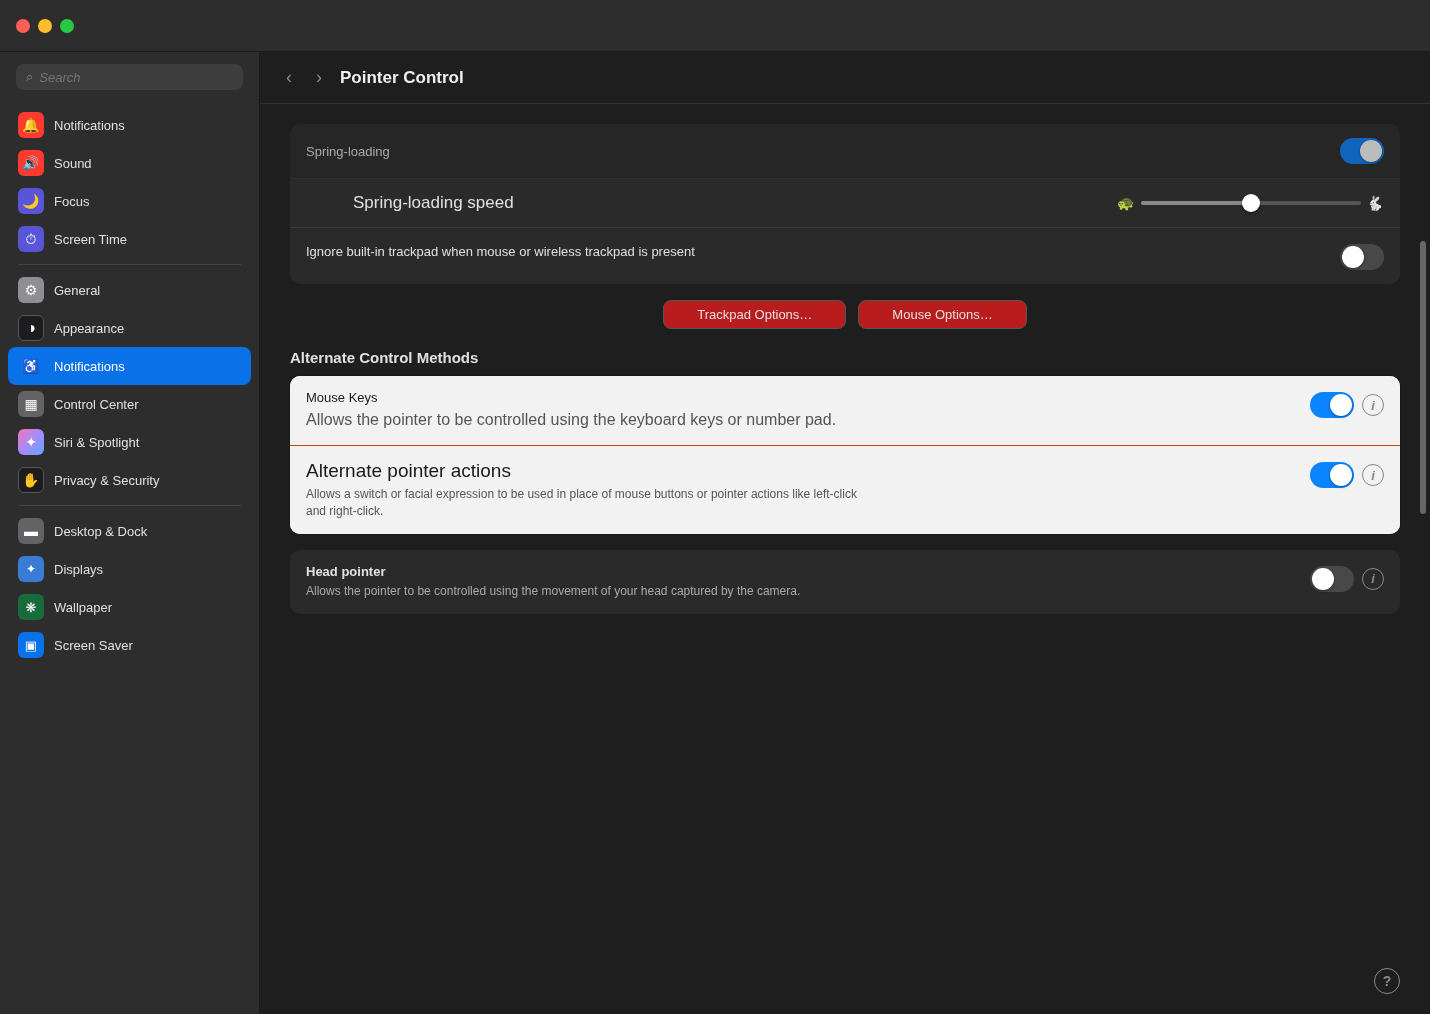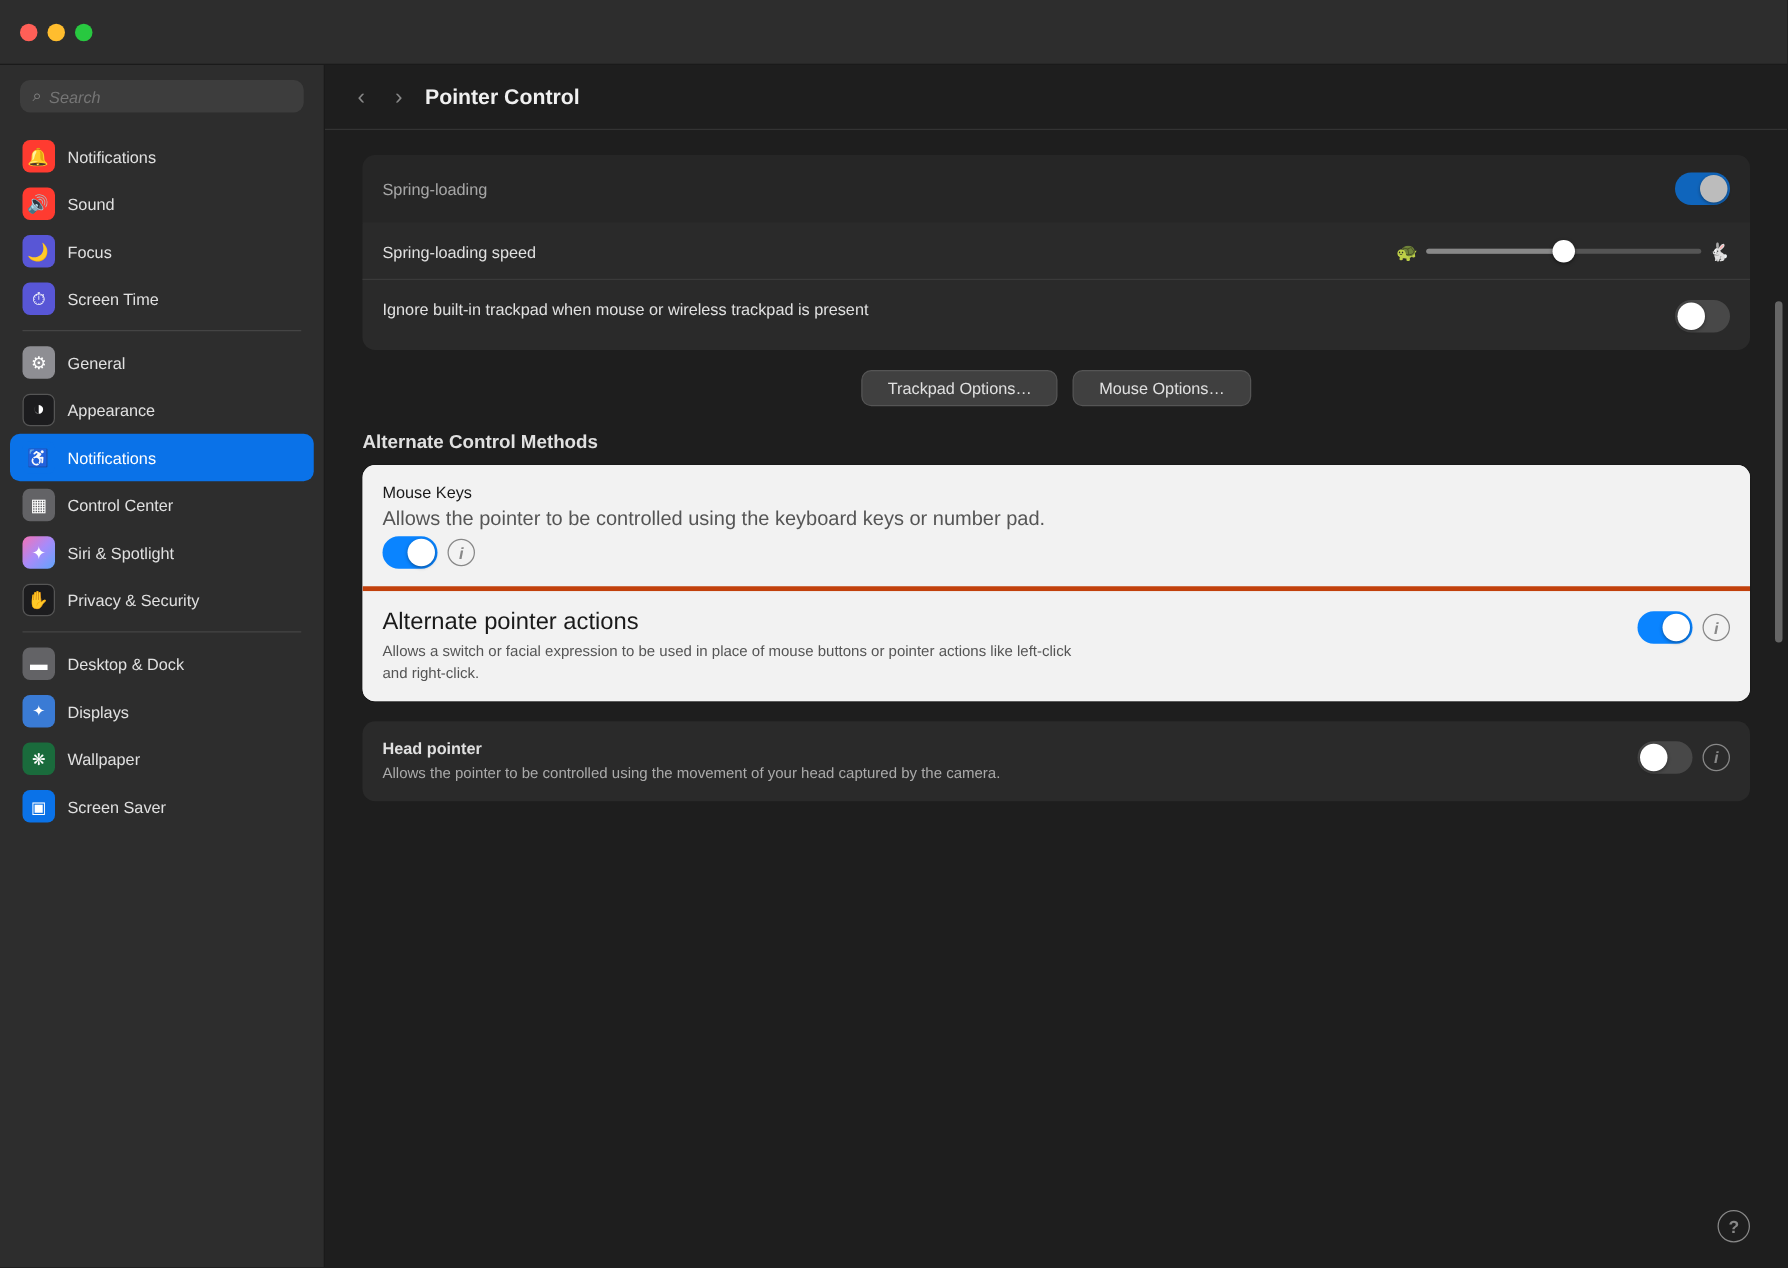--- a/index.html
+++ b/index.html
@@ -245,26 +245,26 @@
     }
 
     
     .buttons-row {
       display: flex;
       justify-content: center;
       gap: 12px;
       margin: 16px 0;
     }
     .options-btn {
-      background: #404040;
+      background: #b91c1c;
       border: 1px solid #555;
       border-radius: 8px;
       color: #e0e0e0;
       font-size: 13px;
-      padding: 6px 20px;
+      padding: 6px 33px;
       cursor: pointer;
     }
 
     
     .section-header {
       font-size: 15px;
       font-weight: 600;
       color: #e0e0e0;
       margin: 20px 0 10px 0;
     }
@@ -425,21 +425,21 @@
       <div class="content-scroll">
 
         <div style="background:#2a2a2a; border-radius: 10px 10px 0 0; padding: 14px 16px; display:flex; align-items:center; justify-content:space-between; margin-bottom:0; border-bottom: 1px solid #3a3a3a; opacity:0.7;">
           <span style="font-size:13px; color:#e0e0e0;">Spring-loading</span>
           <div class="toggle on">
             <div class="toggle-thumb"></div>
           </div>
         </div>
 
         <div style="background:#2a2a2a; border-radius: 0; padding: 14px 16px; display:flex; align-items:center; justify-content:space-between; margin-bottom:0; border-bottom: 1px solid #3a3a3a;">
-          <span style="font-size:13px; color:#e0e0e0;">Spring-loading speed</span>
+          <span style="font-size:17px; color:#e0e0e0;margin-left:47px;">Spring-loading speed</span>
           <div class="slider-container">
             <span class="slider-icon">🐢</span>
             <div class="slider-track">
               <div class="slider-fill" style="width:50%;"></div>
               <div class="slider-thumb" style="left:46%;"></div>
             </div>
             <span class="slider-icon">🐇</span>
           </div>
         </div>
 
@@ -454,21 +454,21 @@
 
         <div class="buttons-row">
           <button class="options-btn">Trackpad Options…</button>
           <button class="options-btn">Mouse Options…</button>
         </div>
 
         <div class="section-header">Alternate Control Methods</div>
 
         <div style="background:#f2f2f2; border-radius:10px; overflow:hidden; margin-bottom:16px; box-shadow: 0 0 0 1px rgba(0,0,0,0.1);">
 
-          <div style="background:#f2f2f2; padding:14px 16px; display:flex; align-items:flex-start; justify-content:space-between; border-bottom:4px solid #c2410c;flex-direction:column;">
+          <div style="background:#f2f2f2; padding:14px 16px; display:flex; align-items:flex-start; justify-content:space-between; border-bottom:1px solid #c2410c;">
             <div class="row-label-block">
               <span style="font-size:13px; font-weight:500; color:#1a1a1a;">Mouse Keys</span>
               <span style="font-size:16px; color:#555; margin-top:4px; max-width:560px; line-height:1.4;">Allows the pointer to be controlled using the keyboard keys or number pad.</span>
             </div>
             <div style="display:flex; align-items:center; gap:8px; margin-top:2px; flex-shrink:0;">
               <div class="toggle on">
                 <div class="toggle-thumb"></div>
               </div>
               <button class="info-btn">i</button>
             </div>

